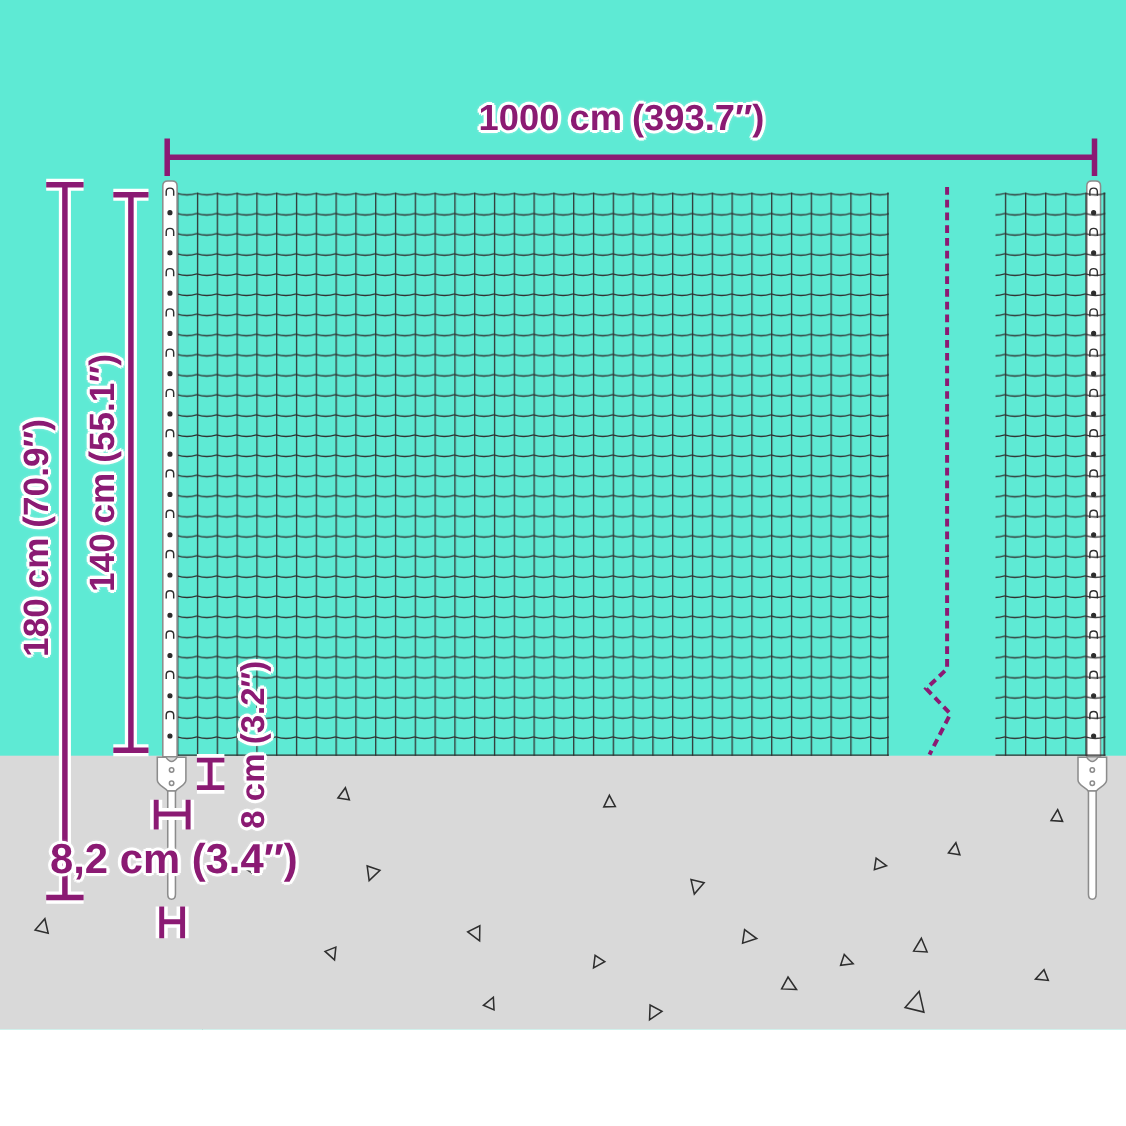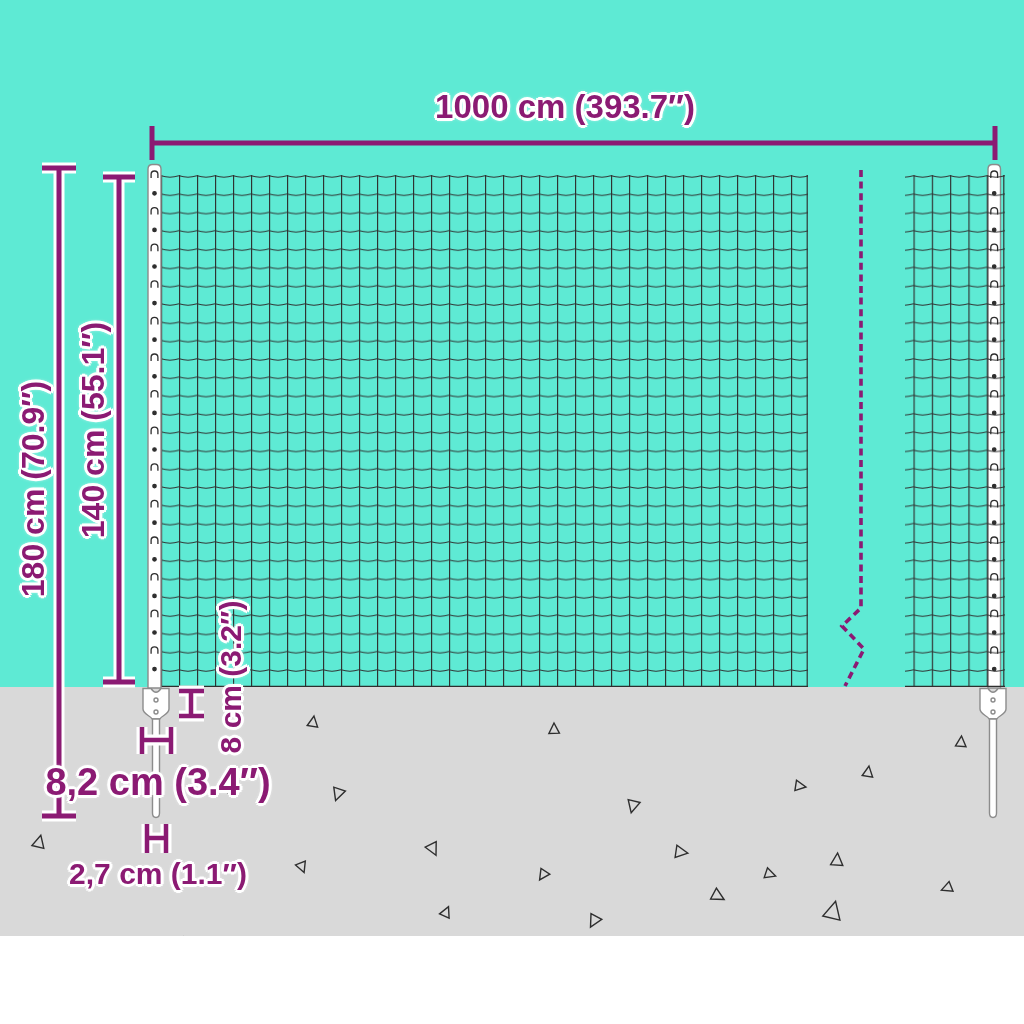--- a/index.html
+++ b/index.html
@@ -200,14 +200,13 @@
   <div class="dim-label" style="left:565px;top:107px;font-size:33px;">1000 cm (393.7″)</div>
 
   <div class="dim-label rot" style="left:33px;top:489px;font-size:32px;">180 cm (70.9″)</div>
 
   <div class="dim-label rot" style="left:93px;top:430px;font-size:32px;">140 cm (55.1″)</div>
 
   <div class="dim-label rot" style="left:231px;top:677px;font-size:30px;">8 cm (3.2″)</div>
 
   <div class="dim-label" style="left:158px;top:782px;font-size:38px;">8,2 cm (3.4″)</div>
 
-  <div class="dim-label" style="left:158px;top:874px;font-size:30px;">2,7 cm (1.1″)</div>
 </div>
 
 </body></html>

